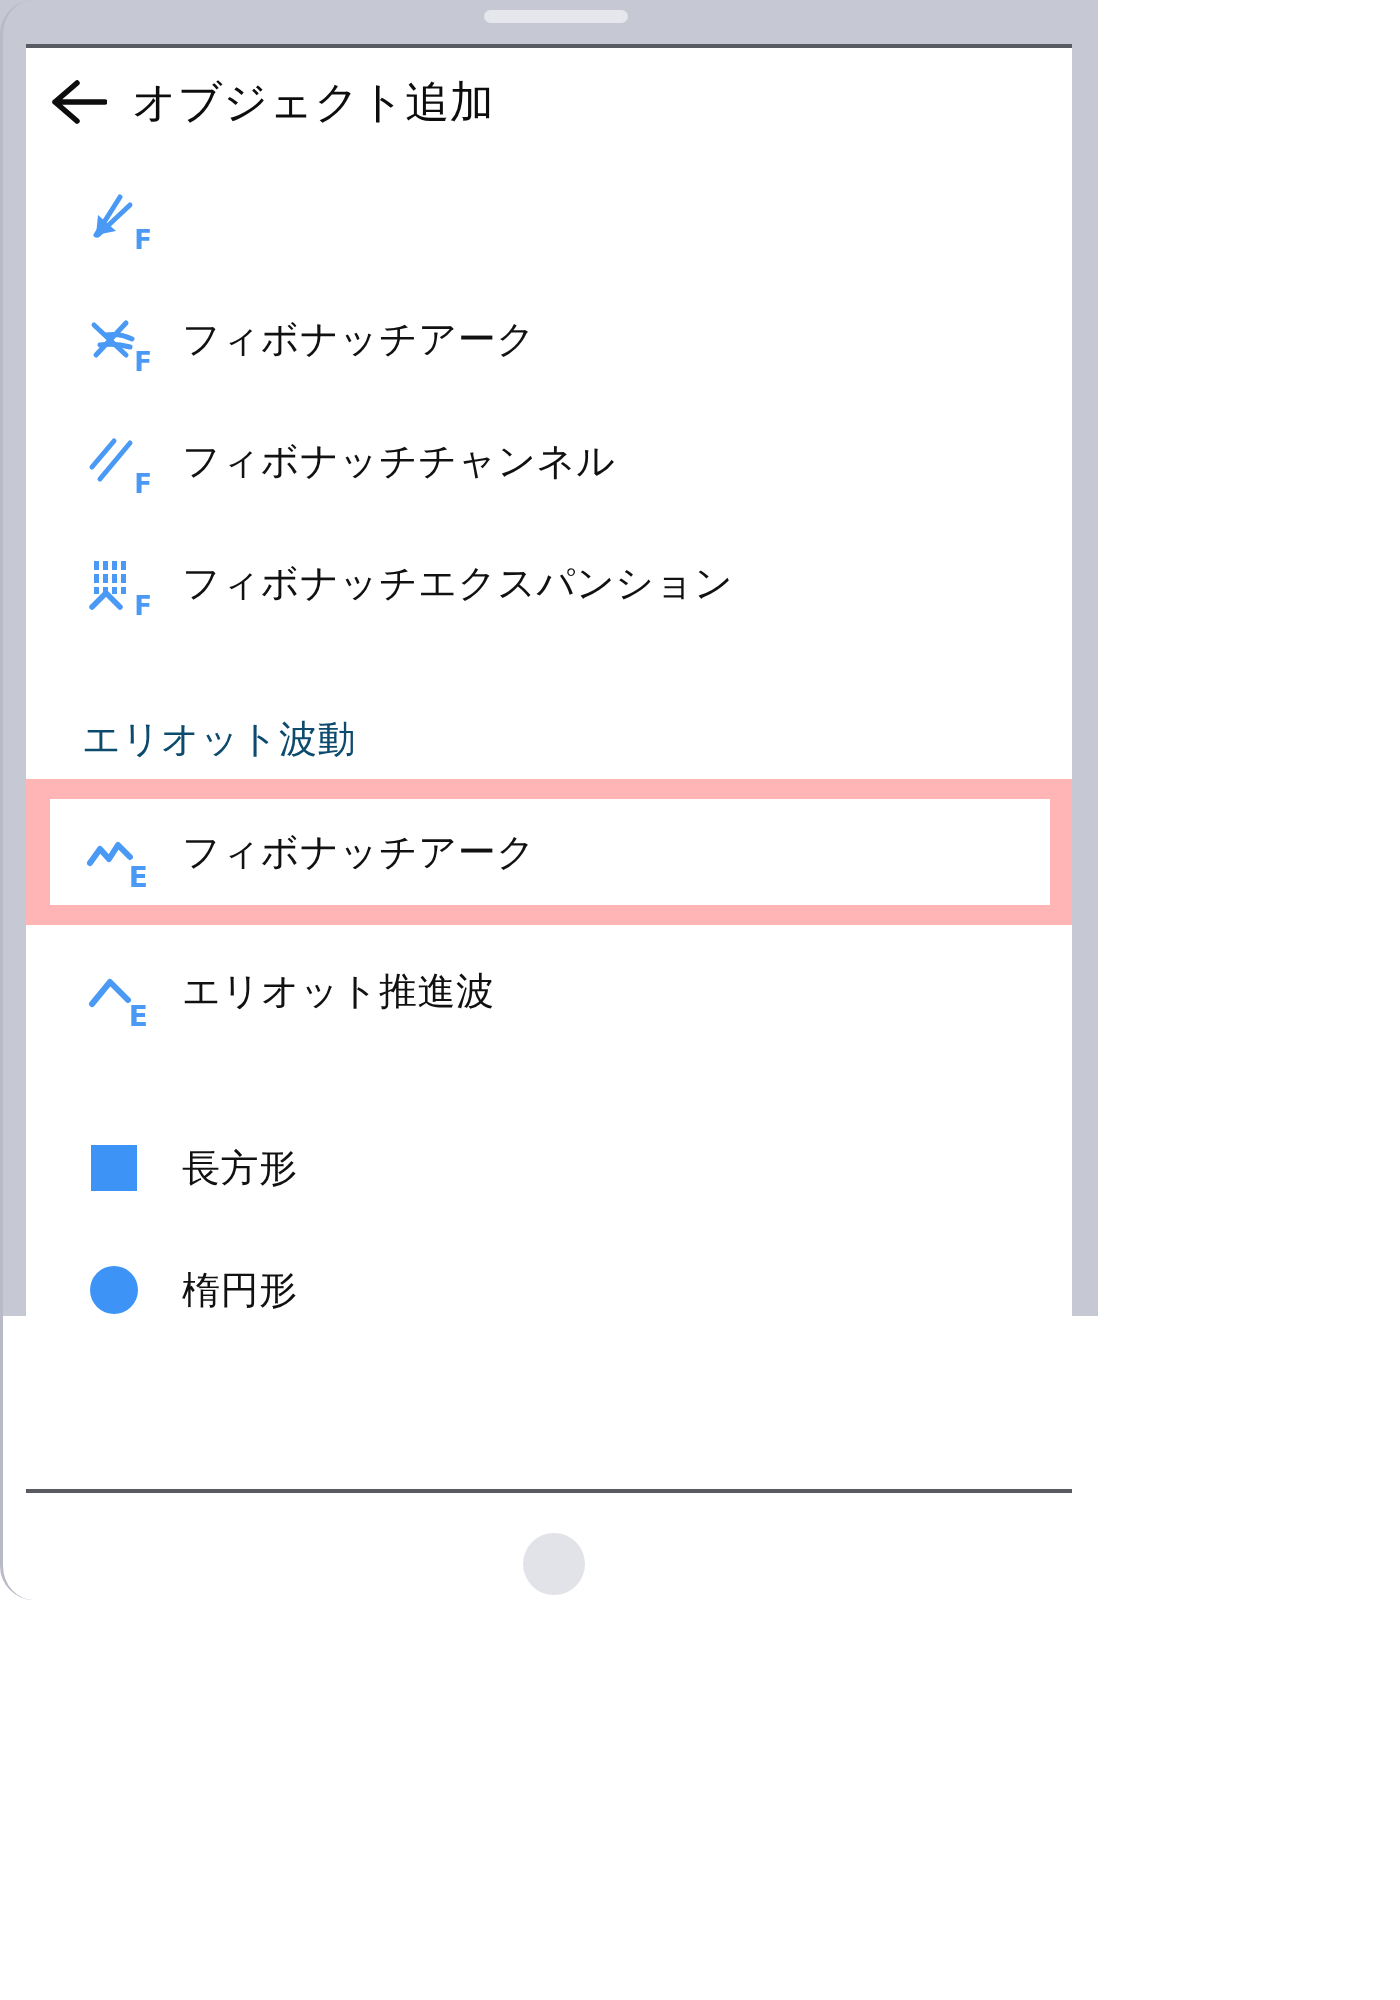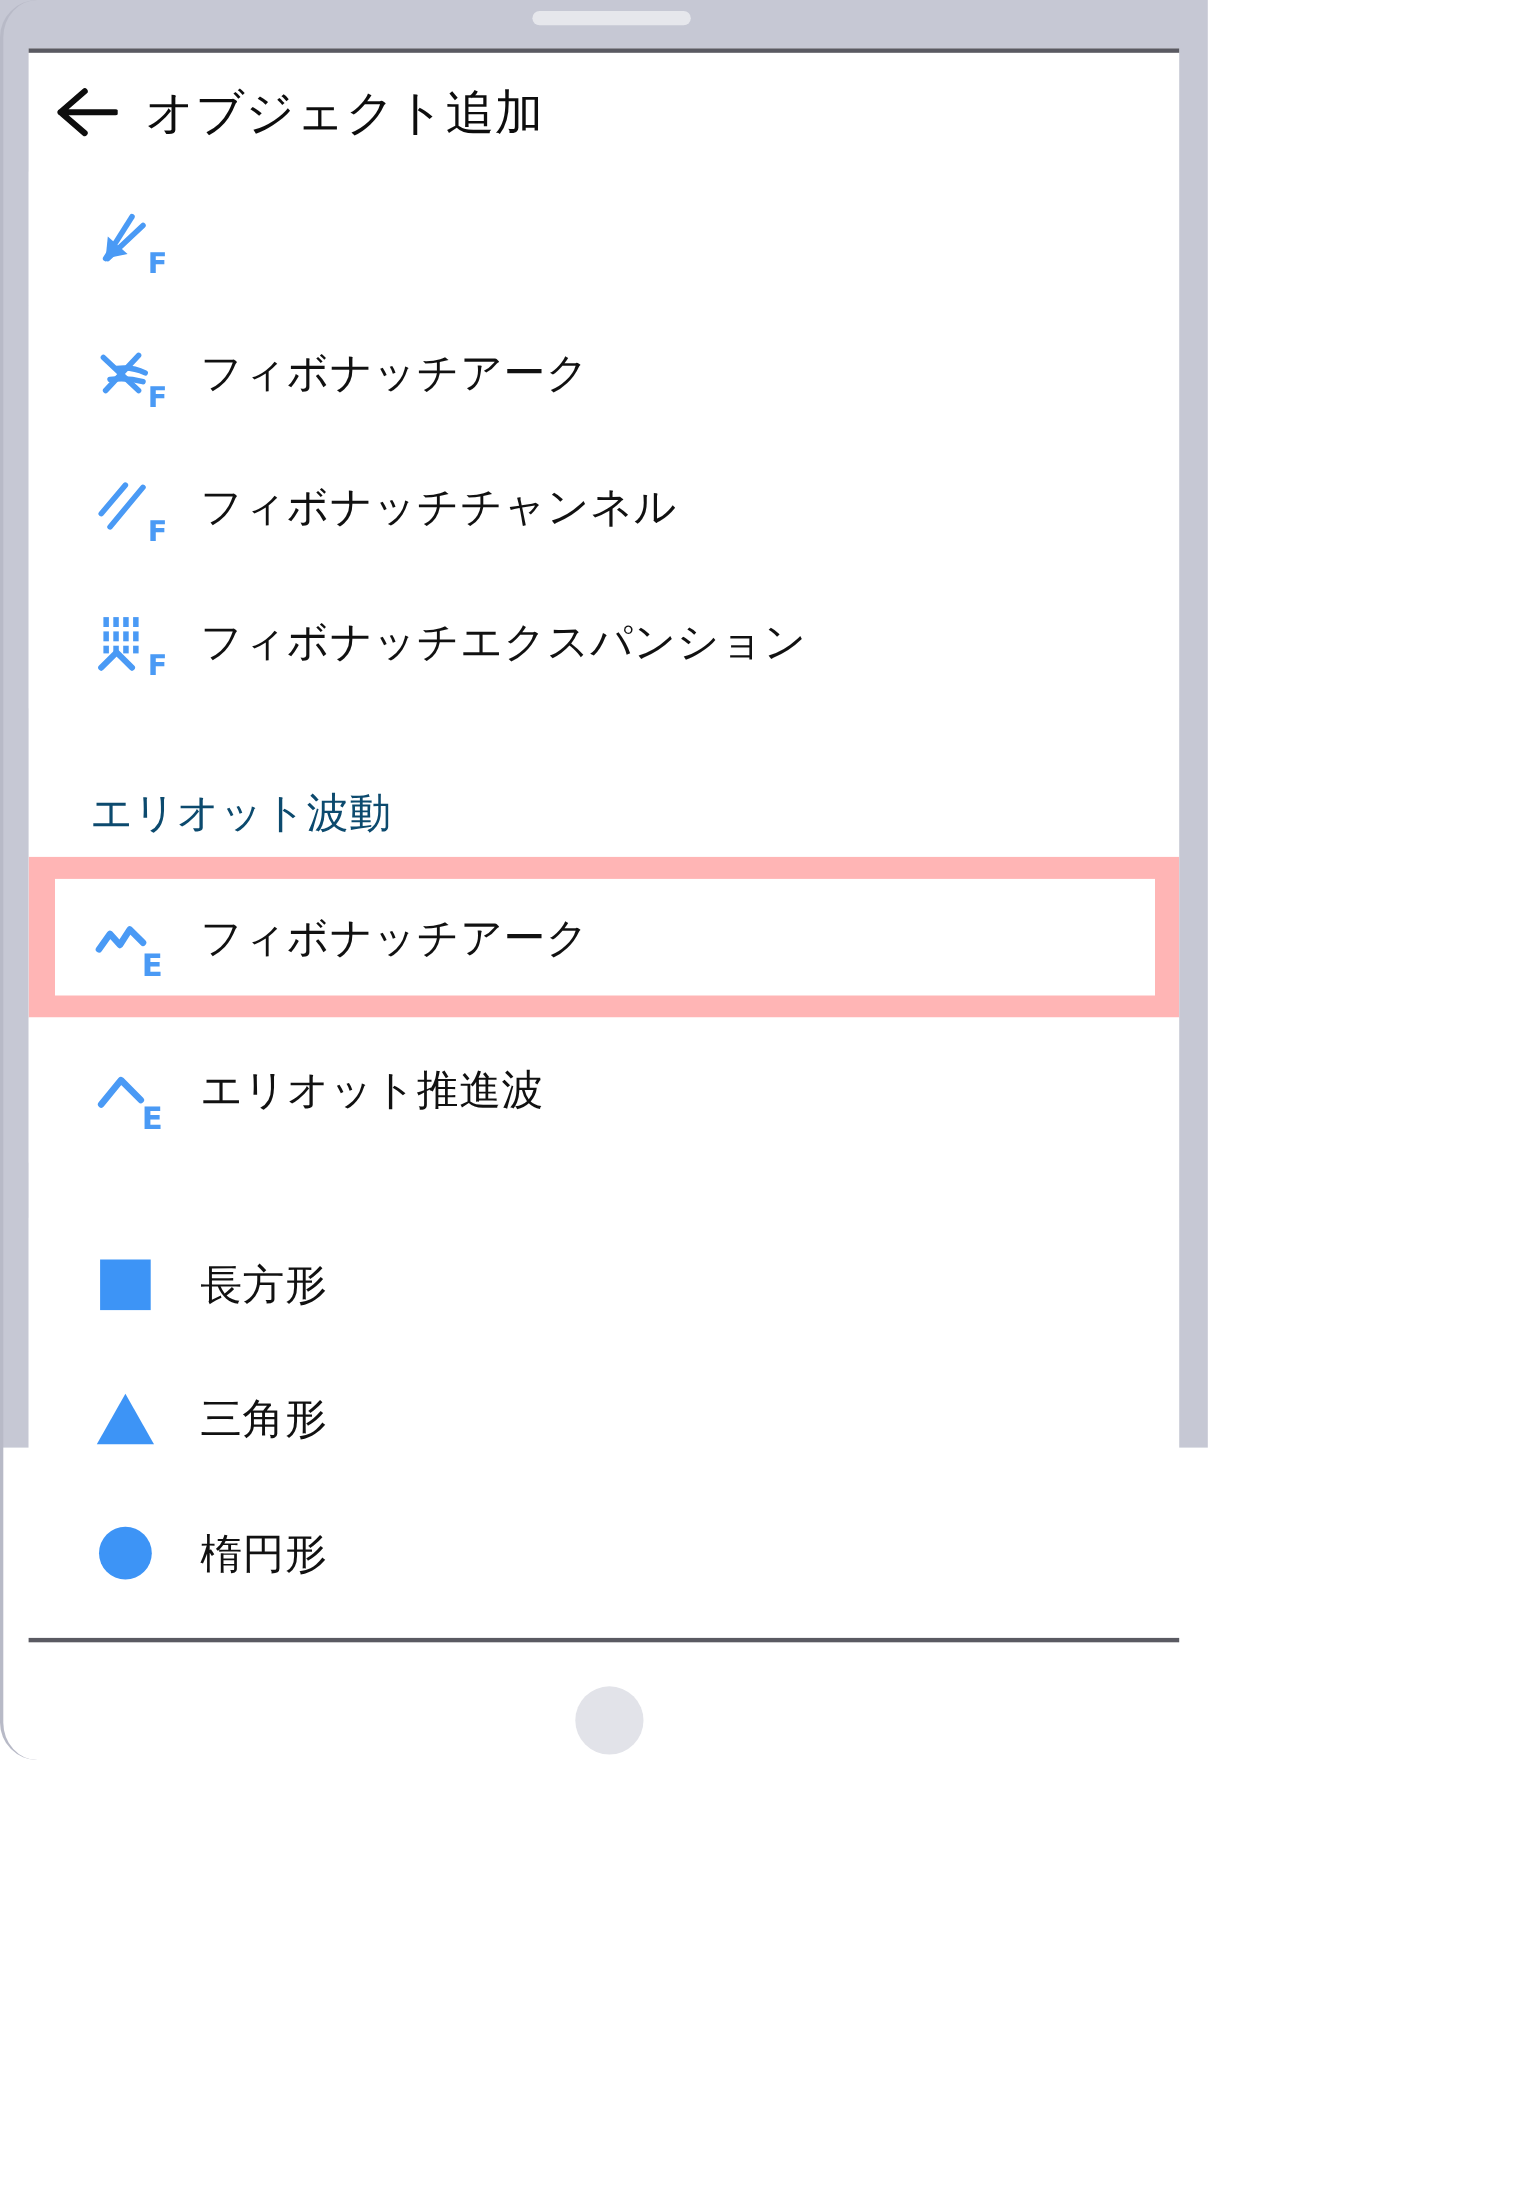--- a/index.html
+++ b/index.html
@@ -286,26 +286,20 @@
 
       <div class="list">
 
         <div class="row">
           <div class="ico">
             <div class="sq"></div>
           </div>
           <div class="label">長方形</div>
         </div>
 
-        <div class="row">
-          <div class="ico">
-            <div class="tri"></div>
-          </div>
-          <div class="label">三角形</div>
-        </div>
 
         <div class="row">
           <div class="ico">
             <div class="circ"></div>
           </div>
           <div class="label">楕円形</div>
         </div>
 
       </div>
 

